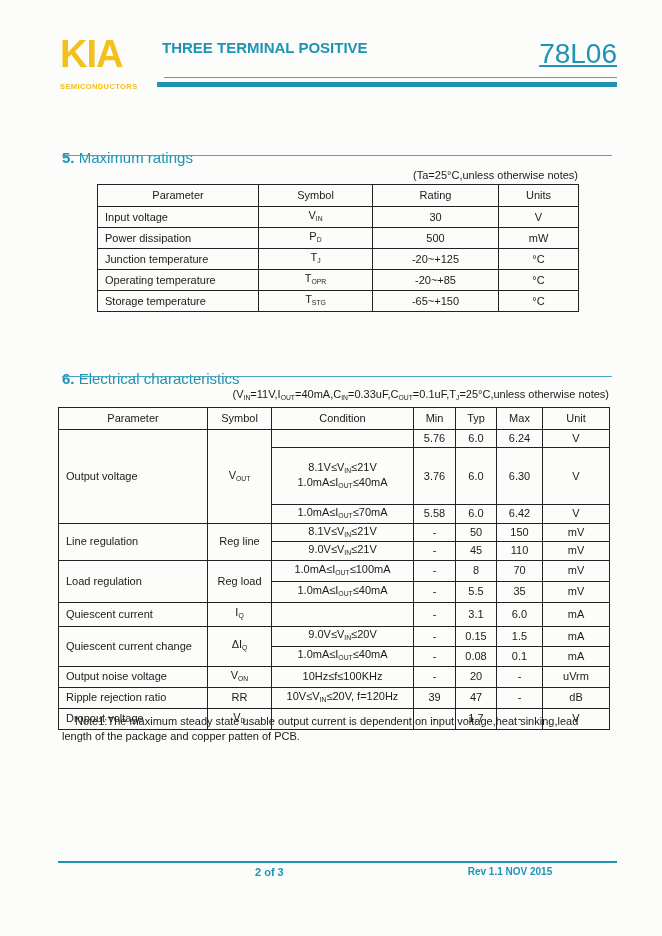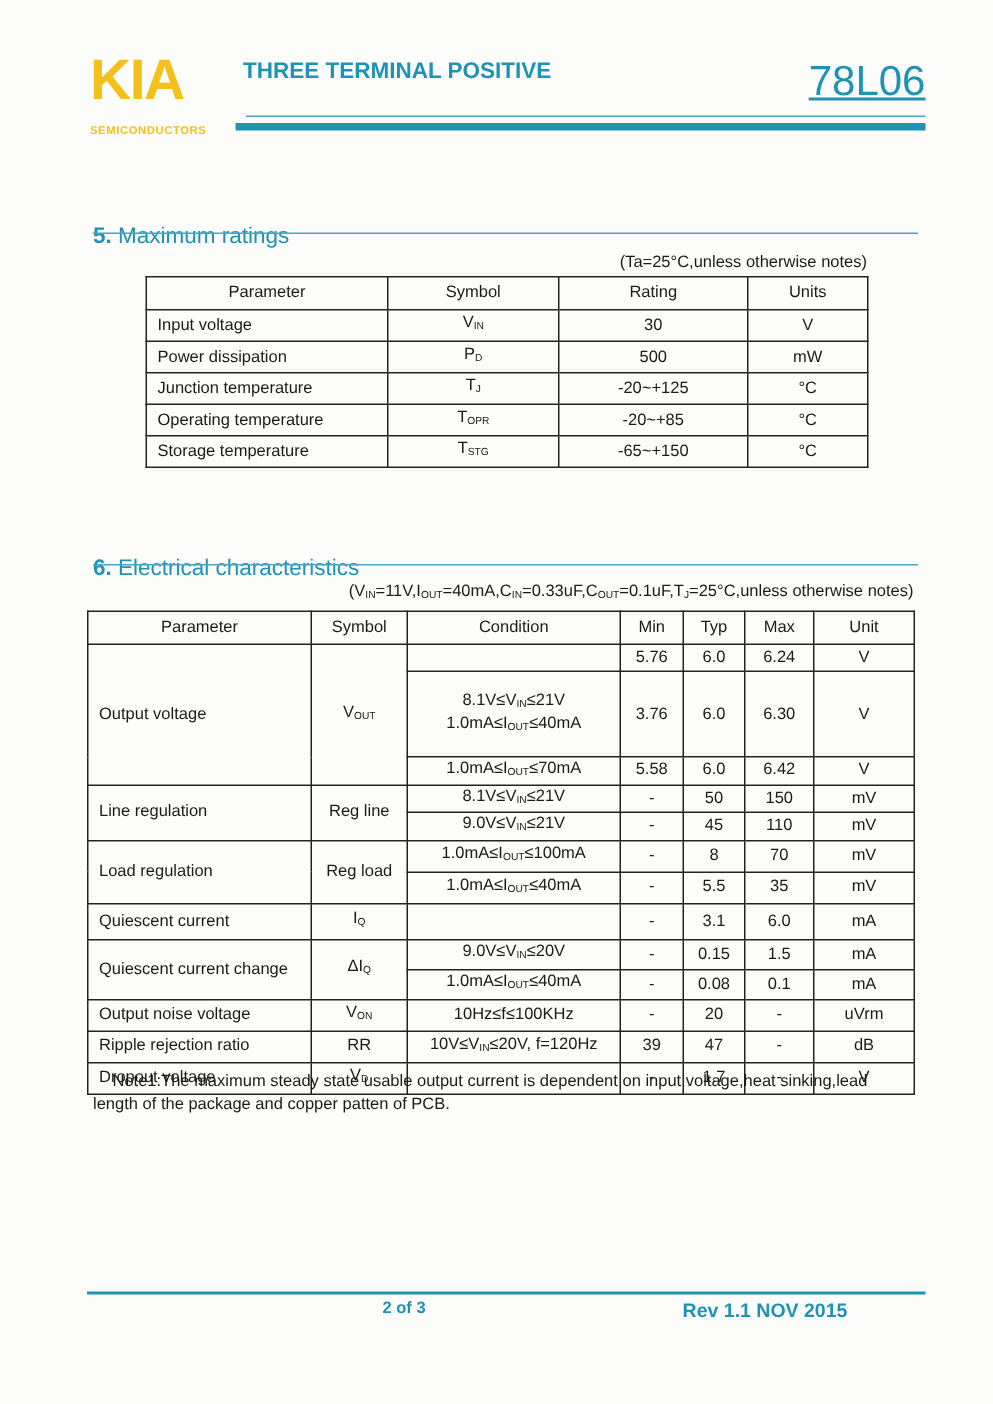--- a/index.html
+++ b/index.html
@@ -42,21 +42,21 @@
   tr.h56 td { height:54px; }
   tr.h20 td { height:18px; }
   tr.h19 td { height:17px; }
   tr.h23 td { height:21px; }
 
   .note1 { left:62px; top:714px; width:545px; font-size:11px; line-height:15px; text-indent:13px; }
 
   
   .foot-rule { left:58px; top:861px; width:559px; height:2px; background:var(--teal,#1f93b4); }
   .foot-page { left:255px; top:866px; width:105px; text-align:left; font-size:11px; font-weight:bold; color:var(--teal,#1f93b4); }
-  .foot-rev  { left:430px; top:866px; width:160px; text-align:center; font-size:13px; font-weight:bold; color:var(--teal,#1f93b4); }
+  .foot-rev  { left:430px; top:866px; width:160px; text-align:center; font-size:10px; font-weight:bold; color:var(--teal,#1f93b4); }
 </style>
 </head>
 <body>
 
 <div class="page">
 
   <div class="abs logo-text">KIA</div>
   <div class="abs logo-sub">SEMICONDUCTORS</div>
   <div class="abs doc-title">
     <div>THREE TERMINAL POSITIVE</div>

